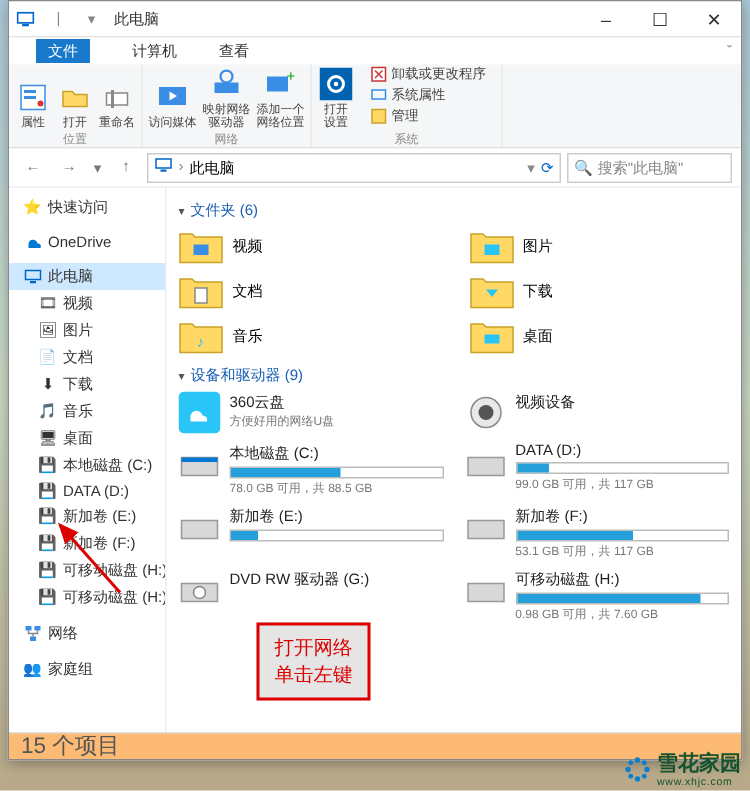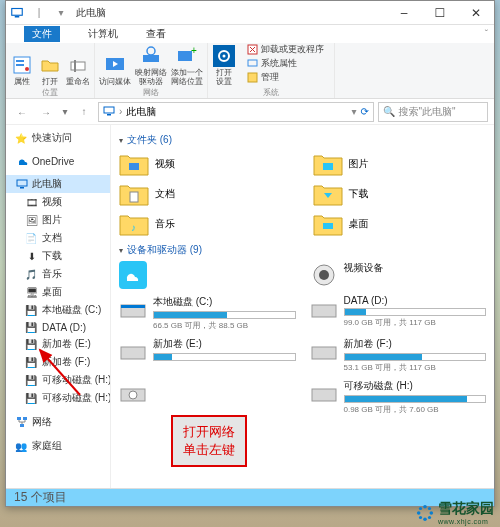--- a/index.html
+++ b/index.html
@@ -40,21 +40,21 @@
   .folderitem { display: flex; align-items: center; gap: 6px; }
   .foldericon { width: 30px; height: 26px; display:flex; align-items:center; justify-content:center;}
   .drivegrid { display: grid; grid-template-columns: 1fr 1fr; gap: 6px 14px; }
   .drive { display: flex; gap: 6px; align-items: flex-start; }
   .drvico { width: 28px; height: 28px; flex-shrink: 0; display:flex; align-items:center; justify-content:center;}
   .drvinfo { flex: 1; }
   .drvname { font-size: 10px; color: #222; }
   .drvsub { font-size: 8px; color: #777; }
   .drvbar { width: 100%; height: 8px; border: 1px solid #bbb; margin: 2px 0 1px 0; background: #fff; position: relative; }
   .drvbar .fill { position: absolute; left: 0; top: 0; bottom: 0; background: #26a0da; }
-  .statusbar { height: 18px; border-top: 1px solid #ddd; display: flex; align-items: center; padding: 0 8px; font-size: 12px; color: #555; background: #7dd3fc; }
+  .statusbar { height: 18px; border-top: 1px solid #ddd; display: flex; align-items: center; padding: 0 8px; font-size: 15px; color: #555; background: #fdba74; }
   .annotation { position: absolute; border: 2px solid #d00; background: #e5e5e5; padding: 6px 10px; font-size: 13px; color: #d00; line-height: 1.4; }
   .redarrow { position: absolute; pointer-events: none; }
   .watermark { position: absolute; right: 6px; bottom: 2px; display: flex; align-items: center; gap: 4px; font-size: 14px; font-weight: bold; color: #14532d; }
   .watermark .logo { width: 18px; height: 18px; }
 </style>
 </head>
 <body>
 
 <div class="window">
 
@@ -372,20 +372,24 @@
 
       <div class="grouphdr">设备和驱动器 (9)</div>
       <div class="drivegrid">
         <div class="drive">
           <div class="drvico">
               <svg width="28" height="28">
                 <rect width="28" height="28" rx="4" fill="#29c5f6"></rect>
                 <path d="M8 18a4 4 0 018-2 3 3 0 013 4H8z" fill="#fff"></path>
               </svg>
             </div>
+          <div class="drvinfo">
+              <div class="drvname">360云盘</div>
+              <div class="drvsub">方便好用的网络U盘</div>
+            </div>
         </div>
         <div class="drive">
           <div class="drvico">
               <svg width="28" height="28">
                 <circle cx="14" cy="14" r="10" fill="#e8e8e8" stroke="#888"></circle>
                 <circle cx="14" cy="14" r="5" fill="#555"></circle>
               </svg>
             </div>
           <div class="drvinfo">
               <div class="drvname">视频设备</div>
@@ -396,21 +400,21 @@
               <svg width="28" height="28">
                 <rect x="2" y="10" width="24" height="12" fill="#d8d8d8" stroke="#999"></rect>
                 <rect x="2" y="10" width="24" height="3" fill="#0078d4"></rect>
               </svg>
             </div>
           <div class="drvinfo">
               <div class="drvname">本地磁盘 (C:)</div>
               <div class="drvbar">
                 <div class="fill" style="width:52%"></div>
               </div>
-              <div class="drvsub">66.5 GB 可用，共 88.5 GB</div>
+              <div class="drvsub">78.0 GB 可用，共 88.5 GB</div>
             </div>
         </div>
         <div class="drive">
           <div class="drvico">
               <svg width="28" height="28">
                 <rect x="2" y="10" width="24" height="12" fill="#d8d8d8" stroke="#999"></rect>
               </svg>
             </div>
           <div class="drvinfo">
               <div class="drvname">DATA (D:)</div>
@@ -446,20 +450,23 @@
               </div>
               <div class="drvsub">53.1 GB 可用，共 117 GB</div>
             </div>
         </div>
         <div class="drive">
           <div class="drvico">
               <svg width="28" height="28">
                 <rect x="2" y="10" width="24" height="12" fill="#d8d8d8" stroke="#999"></rect>
                 <circle cx="14" cy="16" r="4" fill="#fff" stroke="#888"></circle>
               </svg>
+            </div>
+          <div class="drvinfo">
+              <div class="drvname">DVD RW 驱动器 (G:)</div>
             </div>
         </div>
         <div class="drive">
           <div class="drvico">
               <svg width="28" height="28">
                 <rect x="2" y="10" width="24" height="12" fill="#d8d8d8" stroke="#999"></rect>
               </svg>
             </div>
           <div class="drvinfo">
               <div class="drvname">可移动磁盘 (H:)</div>

